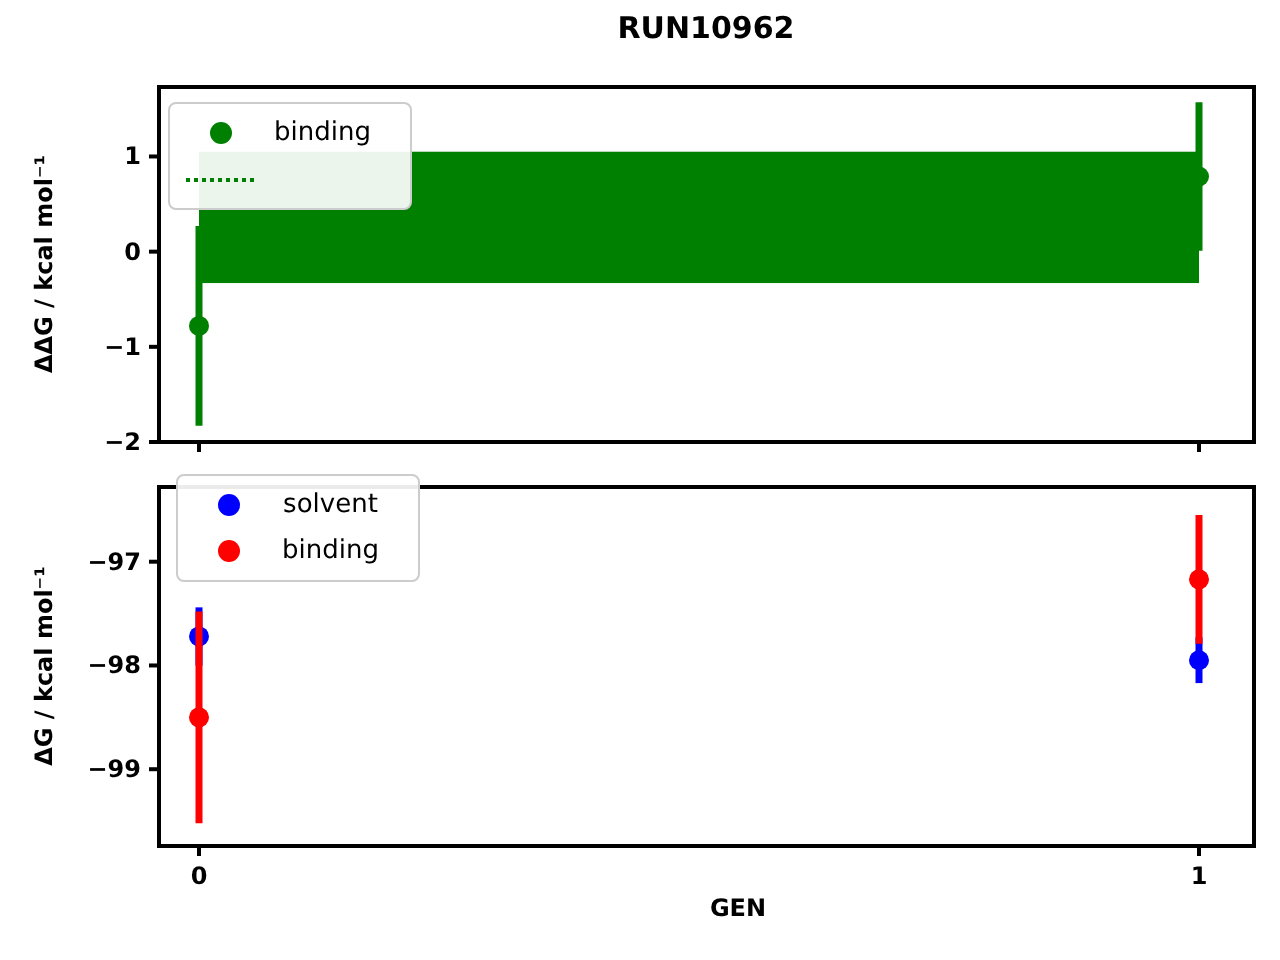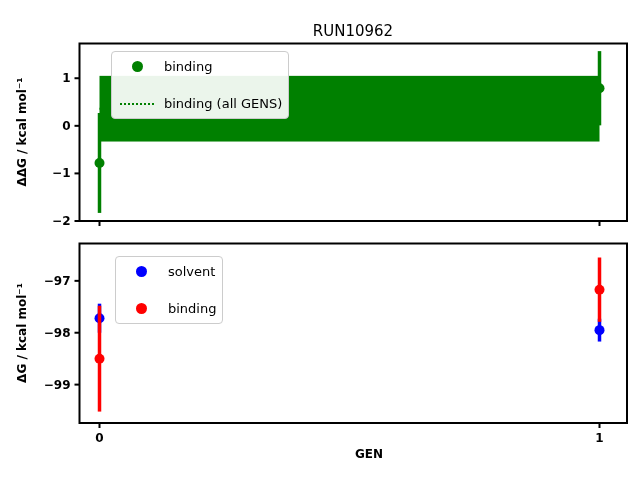--- a/index.html
+++ b/index.html
@@ -1,28 +1,28 @@
 <!DOCTYPE html>
 <html><head>
 <meta charset="utf-8">
 <style>
   html,body{margin:0;padding:0;background:#fff;}
   .fig{position:relative;width:640px;height:480px;background:#fff;overflow:hidden;
        font-family:"DejaVu Sans",sans-serif;color:#000;}
   .fig-title{position:absolute;left:353px;top:14px;transform:translate(-50%,-50%);
-       font-size:15px;font-weight:normal;white-space:nowrap;margin-top:17px;}
+       font-size:15px;font-weight:bold;white-space:nowrap;}
   .ylabel{position:absolute;white-space:nowrap;font-size:12px;font-weight:bold;
        transform:translate(-50%,-50%) rotate(-90deg);}
   .xlabel{position:absolute;left:353px;top:454px;transform:translate(-50%,-50%);
        font-size:12px;font-weight:bold;white-space:nowrap;margin-left:16px;}
   #plot-svg{position:absolute;left:0;top:0;}
   .ticklbl{font-family:"DejaVu Sans",sans-serif;font-size:12px;font-weight:bold;fill:#000;}
   .legend{position:absolute;background:rgba(255,255,255,0.92);border:1px solid #ccc;
-       border-radius:4px;padding:4px 6px 4px 6px;display:flex;flex-direction:column;
-       gap:16px;font-size:13px;margin-left:27px;}
+       border-radius:4px;padding:4px 20px 4px 6px;display:flex;flex-direction:column;
+       gap:2px;font-size:13px;}
   .lrow{display:flex;align-items:center;height:21px;white-space:nowrap;}
   .lmark{width:38px;display:flex;justify-content:center;align-items:center;flex:none;}
   .ltext{padding-left:8px;}
   .dot{width:11px;height:11px;border-radius:50%;display:inline-block;}
   .dline{width:34px;height:0;border-top:2.5px dotted #008000;display:inline-block;}
 </style>
 </head>
 <body>
 
 <div class="fig">
@@ -75,25 +75,24 @@
     <div class="lrow">
       <span class="lmark">
           <span class="dot" style="background-color: rgb(0, 128, 0);"></span>
         </span>
       <span class="ltext">binding</span>
     </div>
     <div class="lrow">
       <span class="lmark">
           <span class="dline" style="border-top-color: rgb(0, 128, 0);"></span>
         </span>
-      <span class="ltext">binding (all GENS)</span>
     </div>
   </div>
 
-  <div class="legend" style="left:88px;top:256px;">
+  <div class="legend" style="left:88px;top:237px;align-items:center;">
     <div class="lrow">
       <span class="lmark">
           <span class="dot" style="background-color: rgb(0, 0, 255);"></span>
         </span>
       <span class="ltext">solvent</span>
     </div>
     <div class="lrow">
       <span class="lmark">
           <span class="dot" style="background-color: rgb(255, 0, 0);"></span>
         </span>

